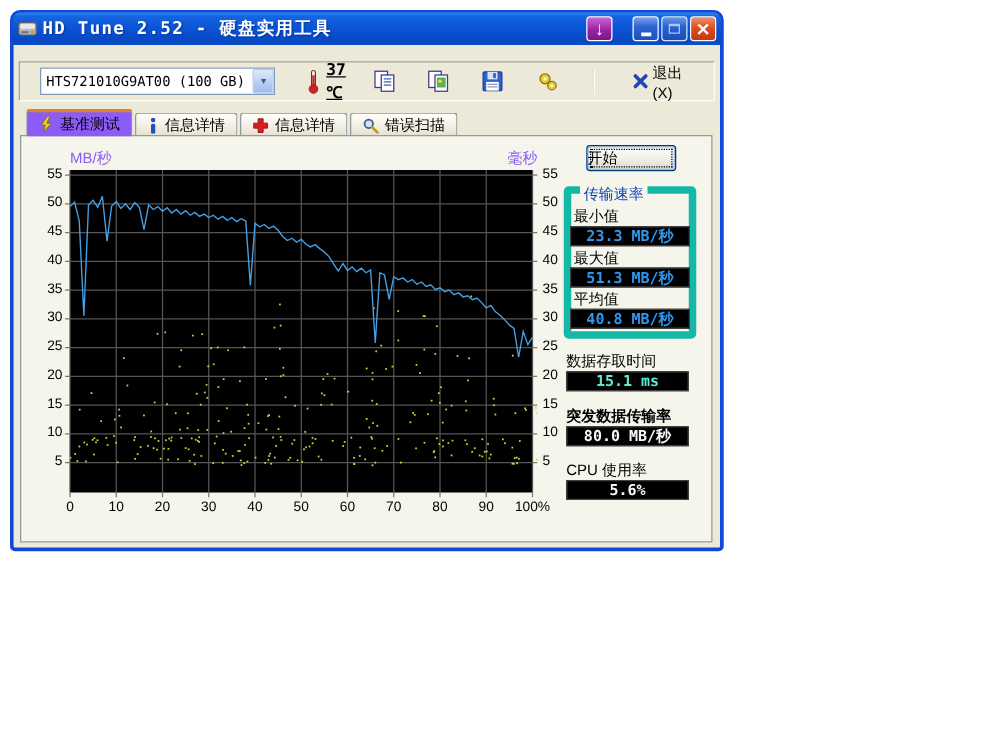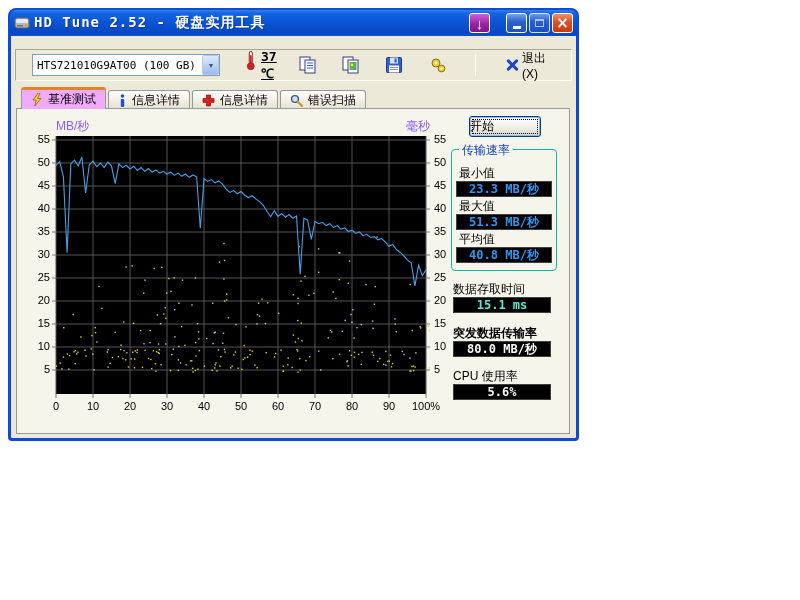--- a/index.html
+++ b/index.html
@@ -33,54 +33,54 @@
   .toolbar{position:absolute;left:4px;top:13px;width:557px;height:32px;
     border:1px solid;border-color:#a8a592 #fdfdf8 #fdfdf8 #a8a592;background:#ece9d8;
     display:flex;align-items:center;padding:0 8px;}
   .combo{width:196px;height:22px;background:#fff;border:1px solid #7f9db9;
     display:flex;align-items:center;margin-left:8px;}
   .combo-text{flex:1;font-family:"DejaVu Sans Mono","Liberation Mono",monospace;
     font-size:11px;padding-left:4px;white-space:nowrap;overflow:hidden;}
   .combo-btn{width:17px;height:20px;border:1px solid #b4c8e8;border-radius:2px;
     background:linear-gradient(180deg,#dfeafc,#bcd2f2 50%,#9cbcec);display:flex;
     align-items:center;justify-content:center;font-size:7px;color:#3c5a86;}
-  .temp{display:flex;align-items:flex-start;margin-left:26px;text-decoration:underline;}
+  .temp{display:flex;align-items:center;margin-left:26px;text-decoration:underline;}
   .temp-text{font-weight:bold;font-size:13px;margin-left:5px;font-family:"DejaVu Sans Mono",monospace;}
   .tool-btn{width:25px;height:25px;border:1px solid transparent;border-radius:2px;
     display:flex;align-items:center;justify-content:center;cursor:default;}
   .tool-sep{width:1px;height:22px;background:#a8a592;border-right:1px solid #fdfdf8;margin:0 6px;}
   .tool-group{display:flex;align-items:center;margin-left:auto;gap:20px;}
   .exit-btn{display:flex;align-items:center;padding:2px 4px;cursor:default;}
   .exit-label{font-size:12px;margin-left:3px;color:#000;}
 
   
   .tabs{position:absolute;left:10px;top:51px;height:22px;display:flex;align-items:flex-end;}
   .tab{display:flex;align-items:center;height:19px;padding:0 9px;margin-right:2px;
     border:1px solid #919b9c;border-bottom:none;border-radius:3px 3px 0 0;
     background:linear-gradient(180deg,#fefefd,#eeebdd 70%,#e4e0d0);font-size:12px;cursor:default;}
-  .tab.active{height:22px;background:#f0abfc;border-top:3px solid #e08426;z-index:3;position:relative;}
+  .tab.active{height:22px;background:#8b5cf6;border-top:3px solid #e08426;z-index:3;position:relative;}
   .tab-icon{margin-right:5px;display:inline-flex;}
 
   
   .panel{position:absolute;left:5px;top:72px;width:554px;height:326px;
     border:1px solid #919b9c;background:#f6f5ec;z-index:2;}
 
   .axis-label{position:absolute;font-size:12px;color:#8b5cf6;}
   .tick{position:absolute;font-size:11px;color:#000;}
   .plot-wrap{position:absolute;left:35px;top:27px;width:378px;height:262px;}
 
   
   .start-btn{position:absolute;left:452px;top:7px;width:72px;height:21px;
     border:1px solid #003c74;border-radius:3px;font-size:12px;color:#000;
     background:linear-gradient(180deg,#ffffff,#f0efe8 55%,#dcd5c8);
     box-shadow:inset 0 0 0 1px #98bcec;display:flex;align-items:center;justify-content:flex-start;
     cursor:default;position:absolute;}
   .start-btn .focus{position:absolute;left:2px;top:2px;right:2px;bottom:2px;border:1px dotted #000;}
   .groupbox{position:absolute;left:434px;top:40px;width:106px;height:122px;
-    border:1px solid #14b8a6;border-radius:4px;padding-left:40px;}
+    border:6px solid #14b8a6;border-radius:4px;padding-left:40px;}
   .group-title{position:absolute;left:7px;top:-8px;background:#f6f5ec;padding:0 3px;
     font-size:12px;color:#0a3fb8;white-space:nowrap;}
   .stat-label{position:absolute;font-size:12px;color:#000;white-space:nowrap;}
   .stat-box{position:absolute;height:16px;background:#000;border:1px solid #404040;
     text-align:center;font-family:"DejaVu Sans Mono","Liberation Mono",monospace;
     font-weight:bold;font-size:12px;line-height:14px;white-space:nowrap;}
   .v-blue{color:#2f96f0;}
   .v-yellow{color:#5eead4;}
   .v-white{color:#f8f8f8;}
 </style>

